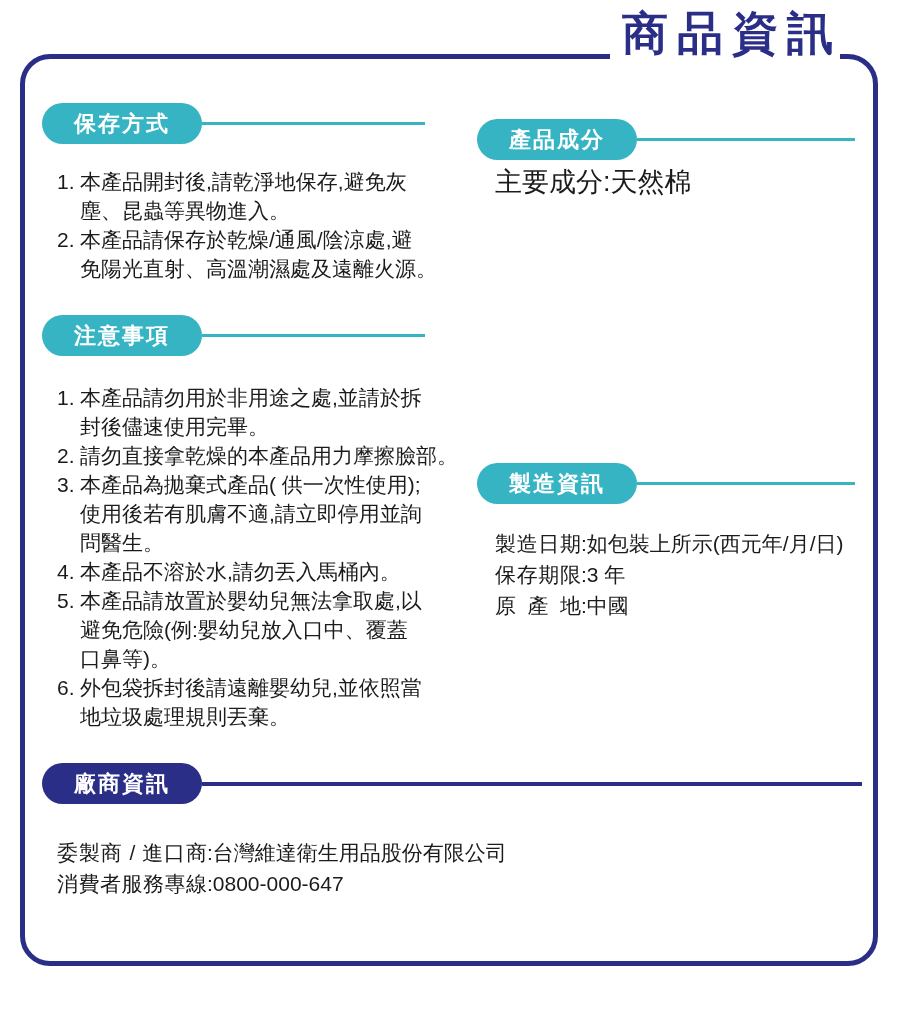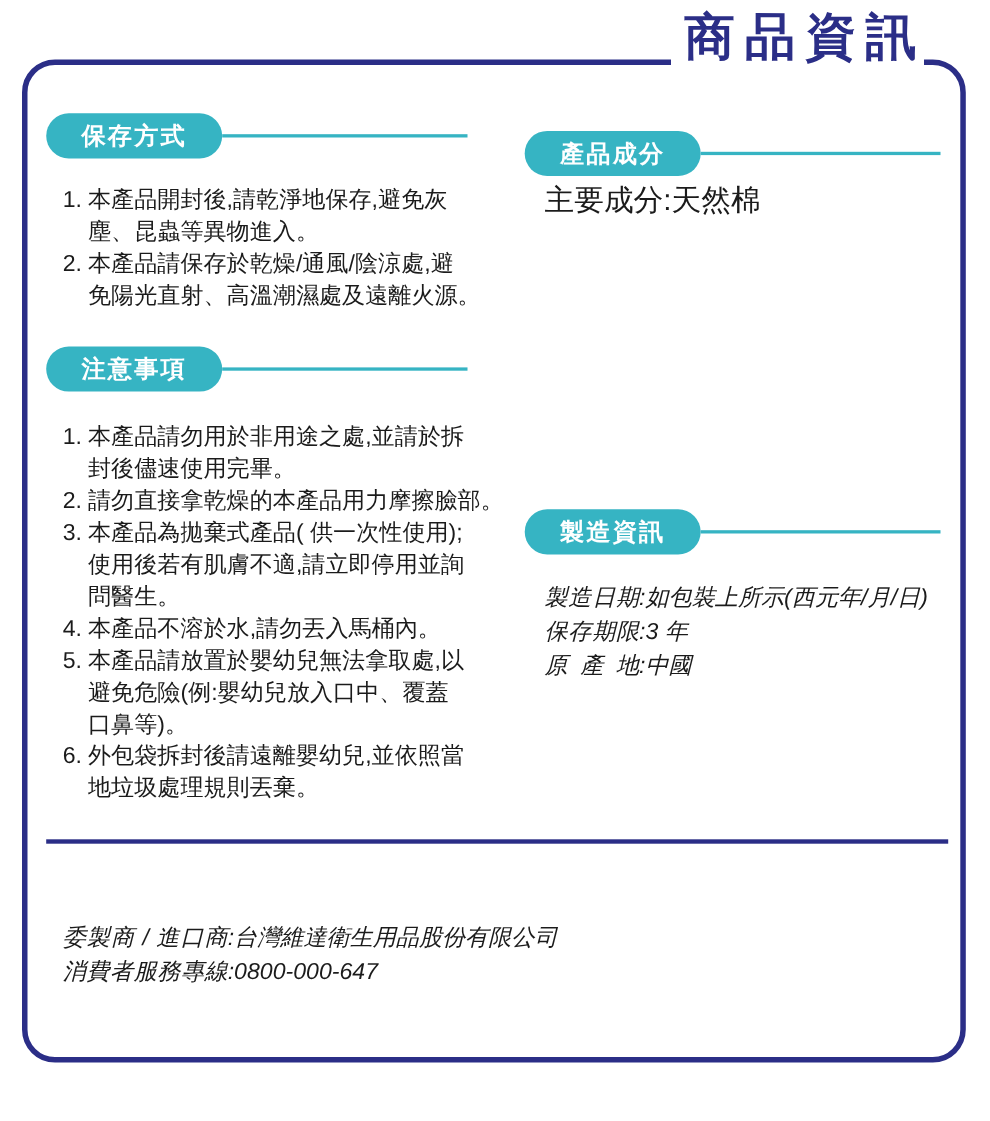--- a/index.html
+++ b/index.html
@@ -32,21 +32,21 @@
   .rule{flex:1;height:3px;background:#36b4c3;}
   .navy .badge{background:#2b2e87;}
   .navy .rule{height:4px;background:#2b2e87;}
   
   .list{position:absolute;width:412px;font-size:21px;line-height:29px;}
   .li{display:flex;}
   .li .num{flex:none;width:23px;}
   .li .txt{white-space:pre-line;}
   
   .plain{position:absolute;font-size:27px;line-height:29px;white-space:nowrap;}
-  .rows{position:absolute;font-size:21px;line-height:31px;white-space:nowrap;font-style:italic;}
+  .rows{position:absolute;font-size:21px;line-height:31px;white-space:nowrap;}
   .row .lbl{display:inline-block;text-align:justify;text-align-last:justify;vertical-align:top;}
   .rows.narrow-lbl .row .lbl{width:86px;}
   .rows.wide-lbl .row .lbl{width:150px;}
 </style>
 </head>
 <body>
 
 <div class="frame">
   <div class="gap-patch"></div>
 </div>
@@ -123,20 +123,21 @@
   </div>
     <div class="row">
     <span class="lbl">保存期限</span><span class="val">:3 年</span>
   </div>
     <div class="row">
     <span class="lbl">原產地</span><span class="val">:中國</span>
   </div>
   </div>
 
 <div class="sec-header navy" style="left:42px;top:763px;width:820px;">
+  <div class="badge">廠商資訊</div>
   <div class="rule"></div>
 </div>
 <div class="rows wide-lbl" style="left:57px;top:837px;">
     <div class="row">
     <span class="lbl">委製商 / 進口商</span><span class="val">:台灣維達衛生用品股份有限公司</span>
   </div>
     <div class="row">
     <span class="lbl">消費者服務專線</span><span class="val">:0800-000-647</span>
   </div>
   </div>

